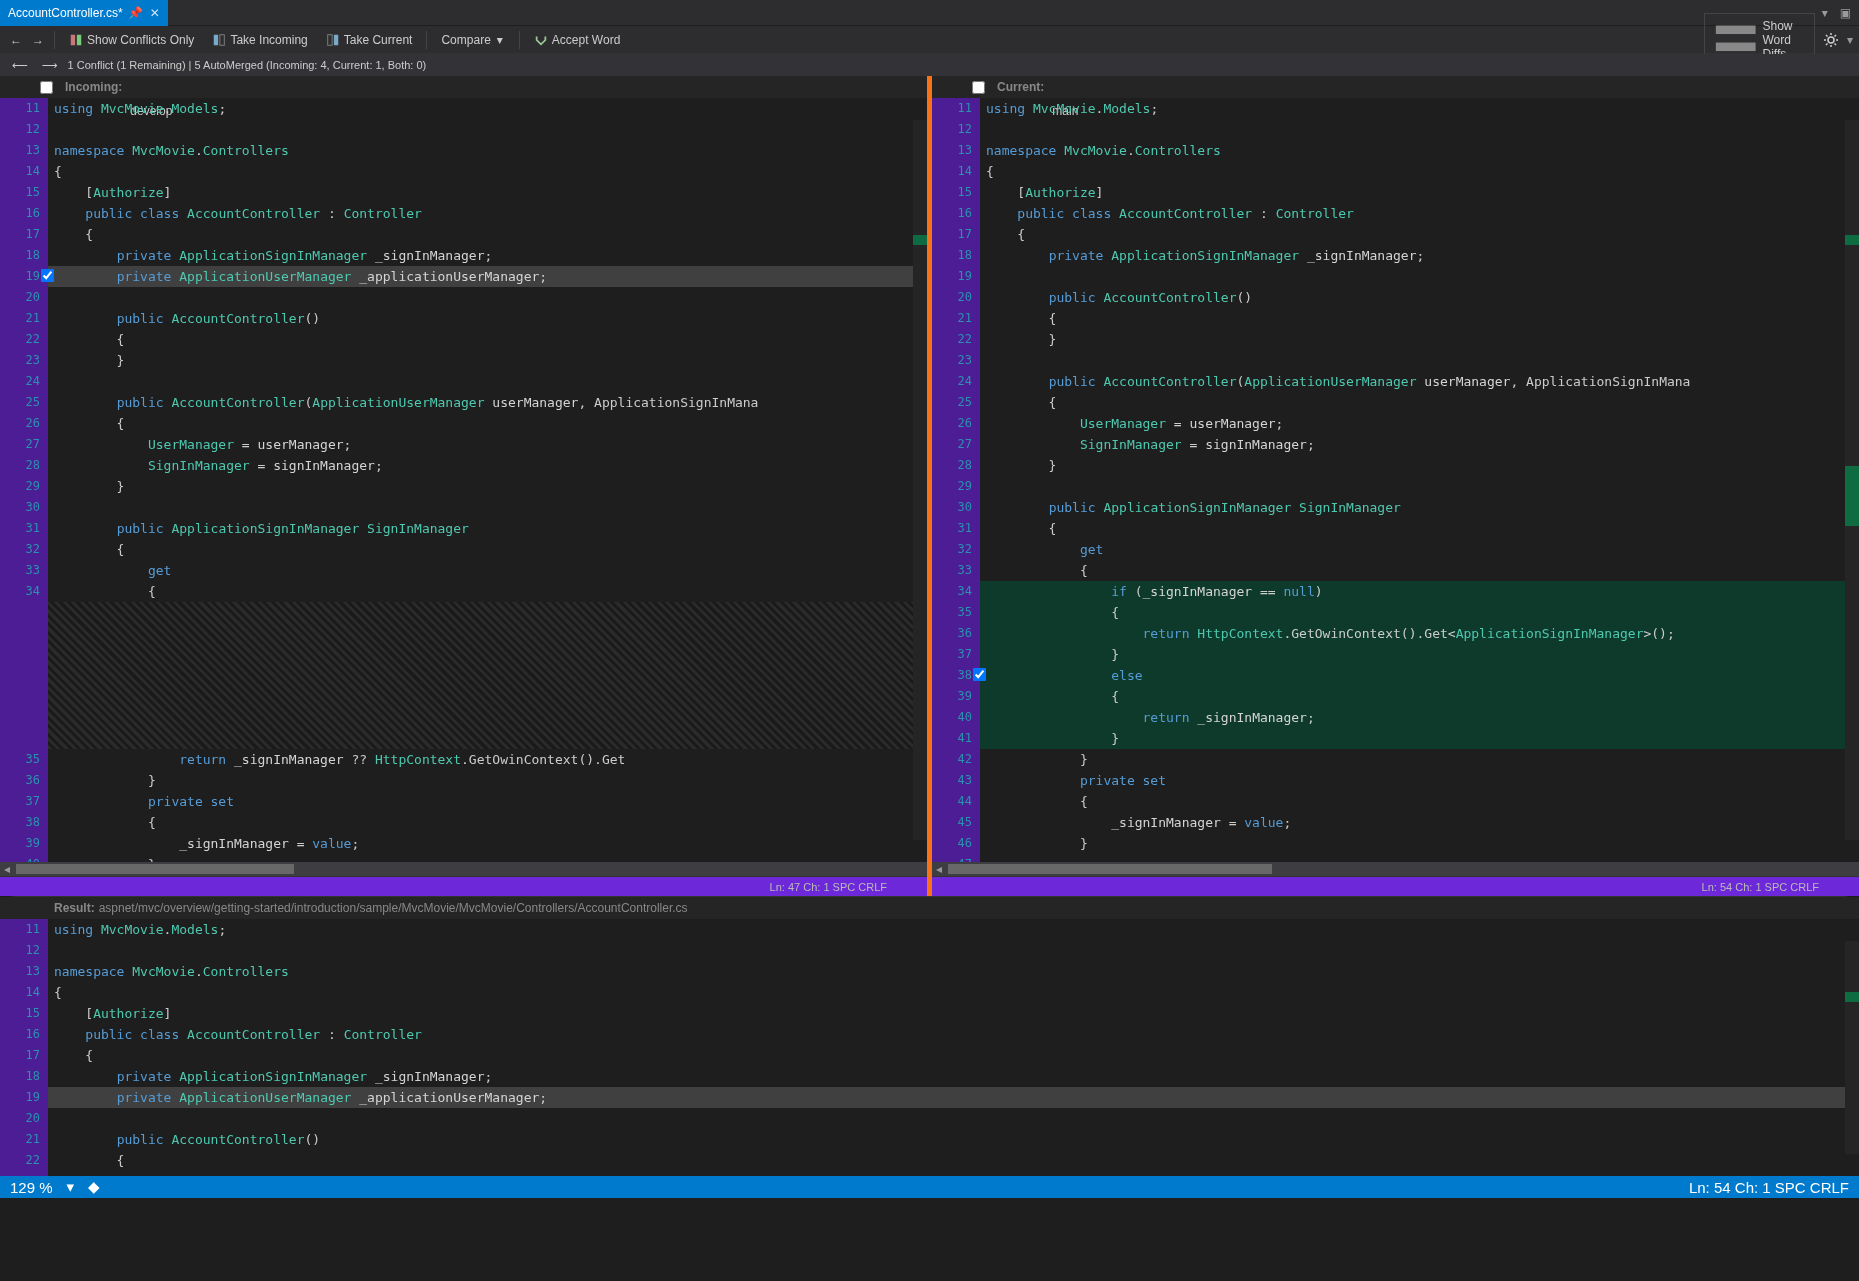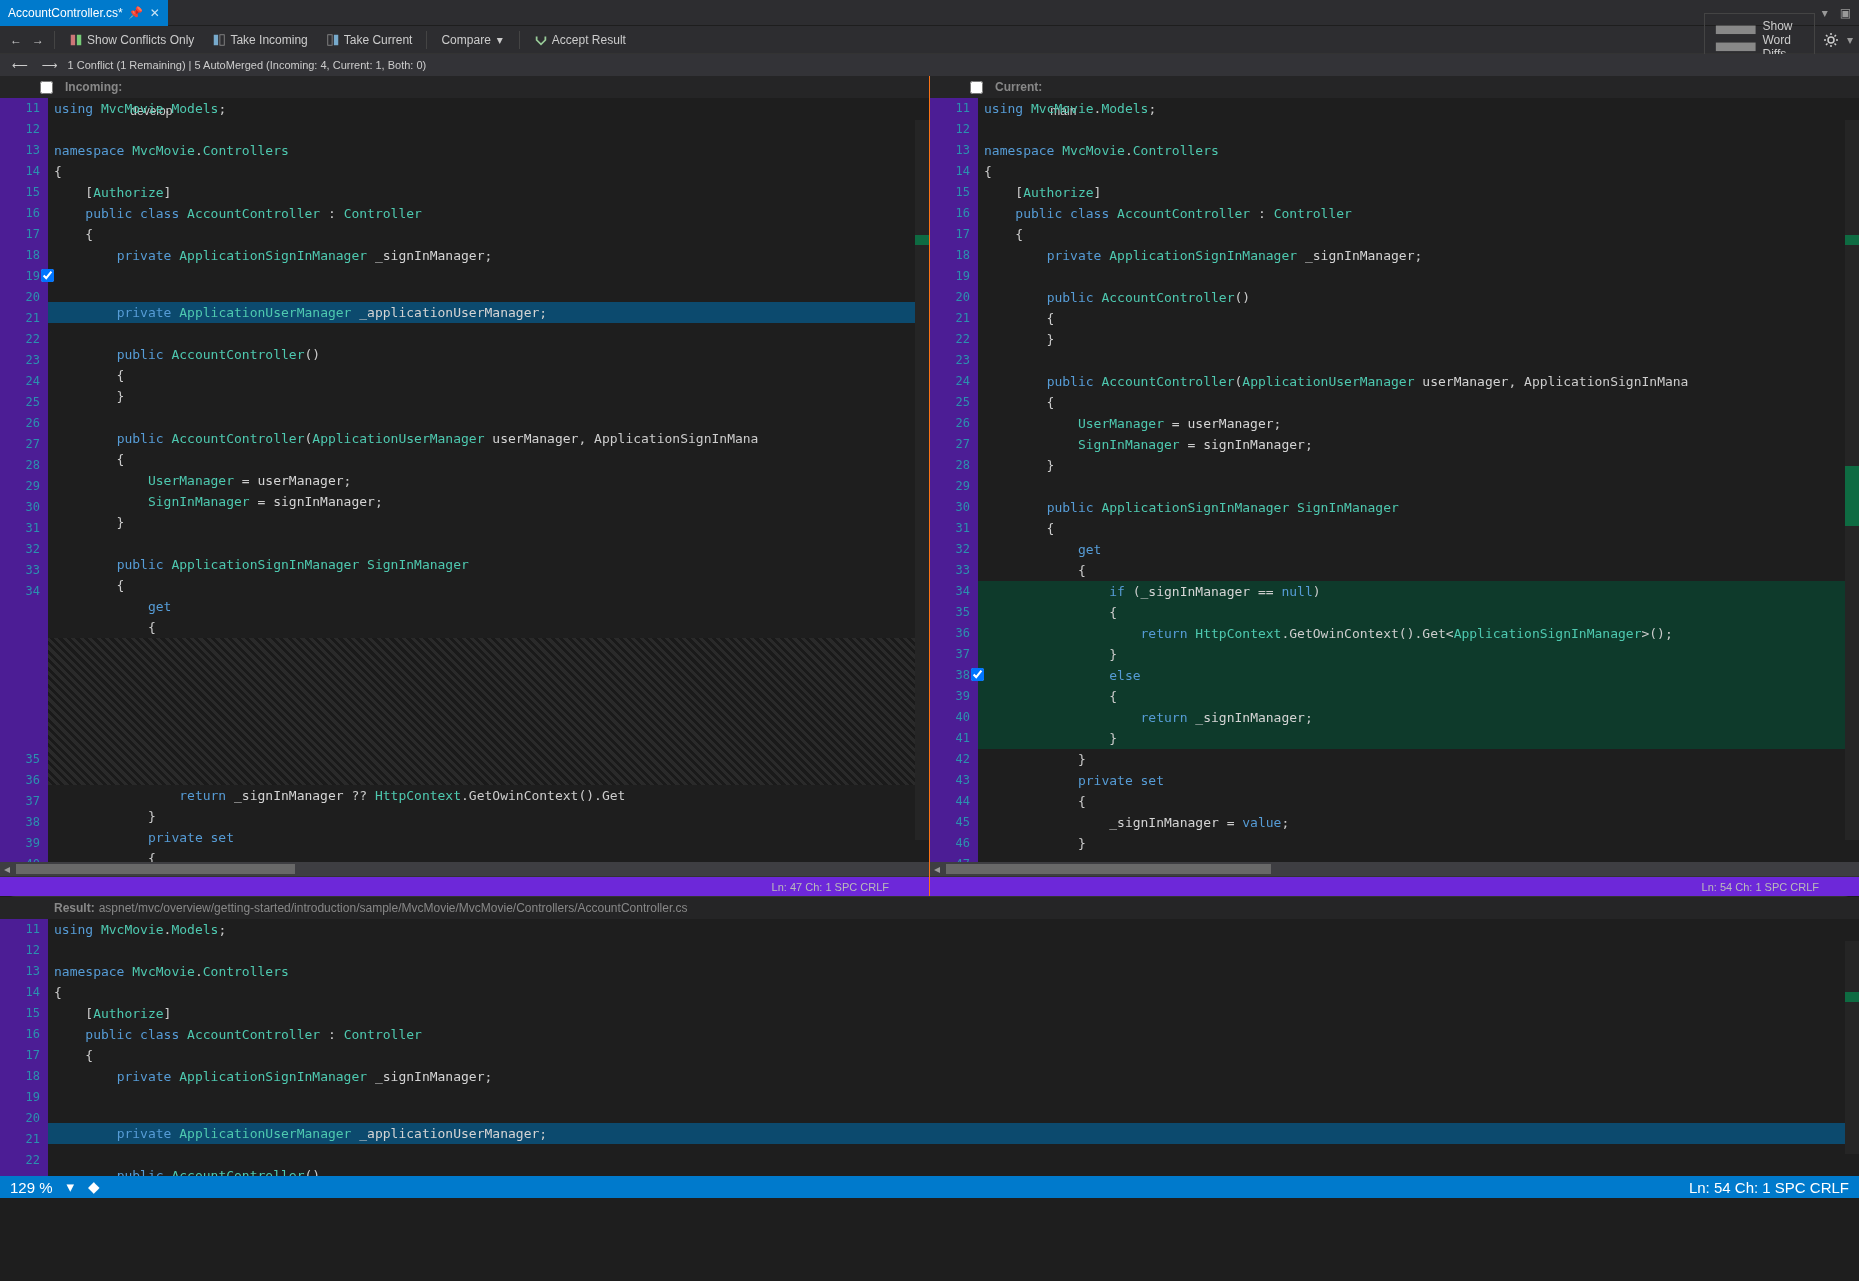--- a/index.html
+++ b/index.html
@@ -14,32 +14,32 @@
 .tbtn svg { width:14px; height:14px; }
 .sep { width:1px; height:18px; background:#444; margin:0 4px; }
 .spacer { flex:1; }
 .rbtn { display:flex; align-items:center; gap:4px; padding:3px 8px; color:#ccc; cursor:pointer; border:1px solid #444; font-size:12px; }
 .gear { width:16px; height:16px; color:#ccc; cursor:pointer; margin:0 6px; }
 .statusnav { background:#333337; height:22px; display:flex; align-items:center; padding:0 8px; gap:6px; color:#ccc; font-size:11px; }
 .arrow { cursor:pointer; color:#ccc; padding:0 4px; }
 .conflictcount { color:#ccc; }
 .diffpanes { display:flex; height:820px; position:relative; }
 .pane { flex:1; display:flex; flex-direction:column; background:#1e1e1e; min-width:0; position:relative; }
-.pane.left { border-right:1px solid #f97316; }
+.pane.left { border-right:5px solid #f97316; }
 .pane-header { background:#252526; height:22px; display:flex; align-items:center; padding-left:40px; gap:8px; font-size:12px; }
 .pane-header input[type=checkbox]{ margin-right:4px; }
 .pane-header .lbl { color:#888; font-weight:600; }
 .pane-header .branch { color:#ccc;margin-top:48px; }
 .code-area { flex:1; display:flex; font-family:Consolas,monospace; font-size:13px; overflow:hidden; position:relative; }
 .gutter { width:48px; background:#4c1d95; color:#2b91af; text-align:right; padding-right:8px; line-height:21px; user-select:none; font-size:12px; position:relative; }
 .gutter .ln { height:21px; position:relative; }
 .chk { position:absolute; right:-14px; top:3px; z-index:5; }
 .codecol { flex:1; overflow:hidden; position:relative; }
 .line { height:21px; line-height:21px; white-space:pre; padding-left:6px; }
-.hl-green { background:#0c4a6e;margin-top:36px; }
+.hl-green { background:#404040; }
 .hl-green2 { background:#0e3a2b; }
 .hatched { background:repeating-linear-gradient(45deg,#2a2a2a 0,#2a2a2a 3px,#1a1a1a 3px,#1a1a1a 6px); height:147px; }
 .kw { color:#569cd6; }
 .type { color:#4ec9b0; }
 .ident { color:#d4d4d4; }
 .minimap { width:14px; background:#252525; position:absolute; right:0; top:22px; bottom:22px; }
 .minimap .mark { position:absolute; left:0; right:0; height:10px; background:#0e6b42; }
 .scroll-h { height:14px; background:#3e3e42; display:flex; align-items:center; }
 .thumb-h { height:10px; background:#686868; width:30%; margin-left:2px; }
 .statusbar-mini { background:#6d28d9; color:#bbb; font-size:11px; height:20px; display:flex; align-items:center; justify-content:flex-end; gap:14px; padding:0 40px; border-top:1px solid #333; }
@@ -93,21 +93,21 @@
   <span class="sep"></span>
   <div class="tbtn">
     <span>Compare</span>
     <span class="drop">▾</span>
   </div>
   <span class="sep"></span>
   <div class="tbtn">
     <svg viewBox="0 0 16 16">
         <path d="M3 4v4l5 5 5-5V4" fill="none" stroke="#9c9" stroke-width="2"></path>
       </svg>
-    <span>Accept Result</span>
+    <span>Accept Word</span>
   </div>
   <div class="spacer"></div>
   <div class="rbtn">
     <svg viewBox="0 0 16 16">
         <rect x="1" y="3" width="14" height="3" fill="#888"></rect>
         <rect x="1" y="9" width="14" height="3" fill="#888"></rect>
       </svg>
     <span>Show Word Diffs</span>
   </div>
   <svg class="gear" viewBox="0 0 16 16">

